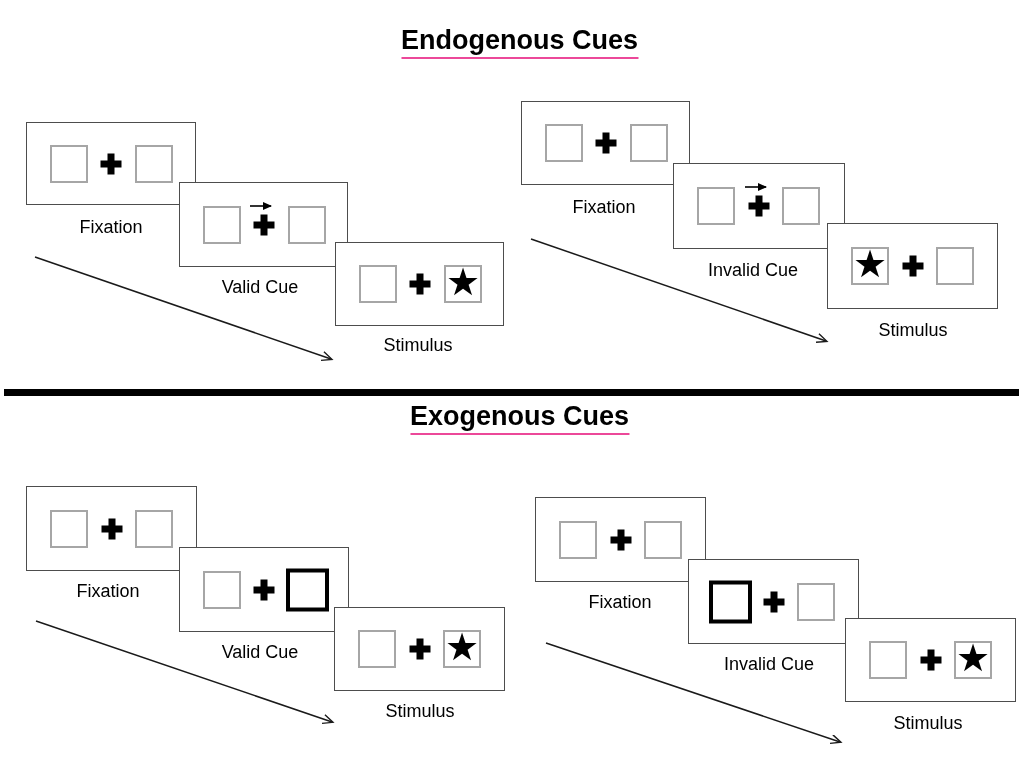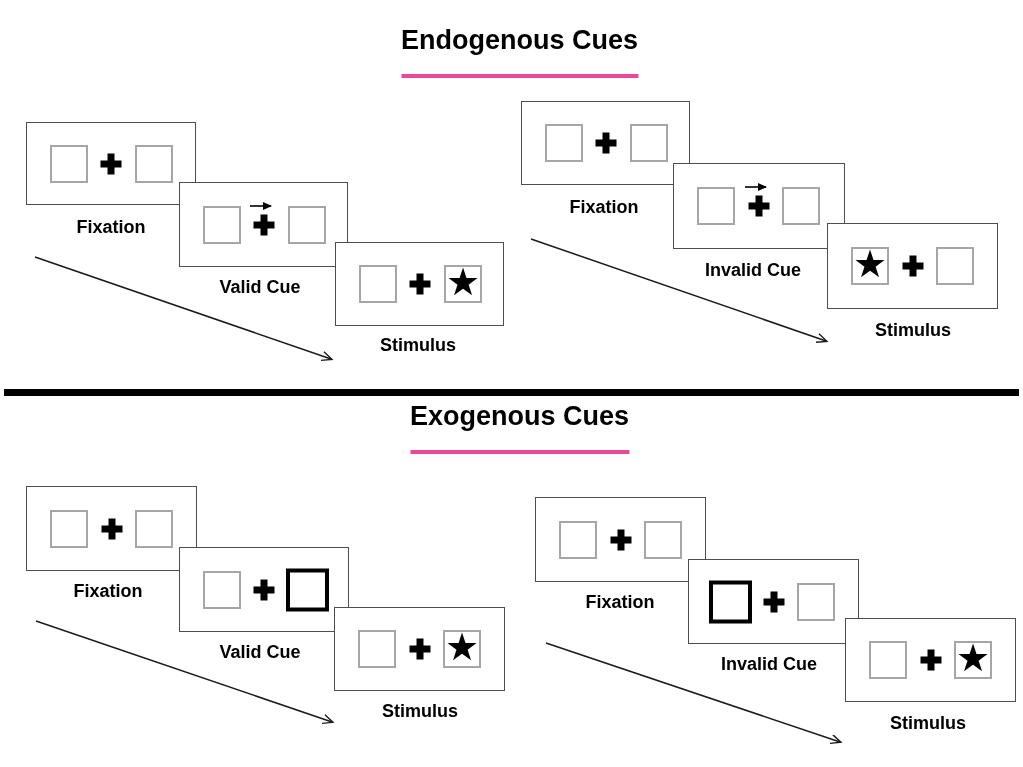--- a/index.html
+++ b/index.html
@@ -4,21 +4,21 @@
 <style>
   html,body{margin:0;padding:0;background:#fff;}
   .canvas{
     position:relative;width:1023px;height:767px;background:#ffffff;
     font-family:"Liberation Sans",sans-serif;overflow:hidden;color:#000;
   }
   .section-title{
     position:absolute;left:50%;transform:translateX(-50%) translateX(8px);
     font-weight:bold;font-size:27px;white-space:nowrap;letter-spacing:0px;
   }
-  .section-title .u{display:inline-block;border-bottom:4px solid #ec4899;padding-bottom:18px;}
+  .section-title .u{display:inline-block;border-bottom:2px solid #ec4899;padding-bottom:1px;}
   .divider{position:absolute;left:4px;top:389px;width:1015px;height:7px;background:#000;}
   .card{
     position:absolute;background:#ffffff;border:1px solid #4d4d4d;box-sizing:border-box;
   }
   .sq{
     position:absolute;top:50%;transform:translateY(-50%);
     width:38px;height:38px;border:2px solid #a6a6a6;box-sizing:border-box;background:#fff;
   }
   .sq.pos-left{left:23px;}
   .sq.pos-right{left:108px;}
@@ -29,21 +29,21 @@
     position:absolute;left:50%;top:50%;width:21px;height:21px;transform:translate(-50%,-50%);
   }
   .cross::before{content:"";position:absolute;left:0;top:7px;width:21px;height:7px;background:#000;}
   .cross::after{content:"";position:absolute;left:7px;top:0;width:7px;height:21px;background:#000;}
   .cue-arrow{position:absolute;left:50%;transform:translateX(-50%);top:calc(50% - 24px);}
   .star{
     position:absolute;left:50%;top:50%;transform:translate(-50%,-54%);
     font-family:"DejaVu Sans",sans-serif;font-size:38px;line-height:1;color:#000;
   }
   .step-label{
-    position:absolute;transform:translateX(-50%);font-weight:bold;font-size:18px;
+    position:absolute;transform:translateX(-50%);font-weight:normal;font-size:18px;
     white-space:nowrap;text-align:center;
   }
   .overlay{position:absolute;left:0;top:0;pointer-events:none;}
   .flow{stroke:#1a1a1a;stroke-width:1.5;fill:none;}
   .cue-line{stroke:#000;stroke-width:1.6;fill:none;}
 </style>
 </head>
 <body>
 
 <div class="canvas">

